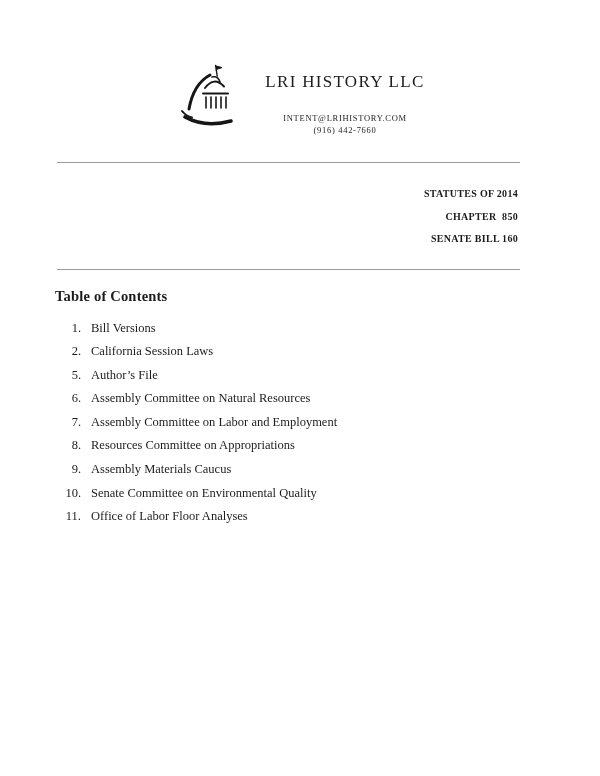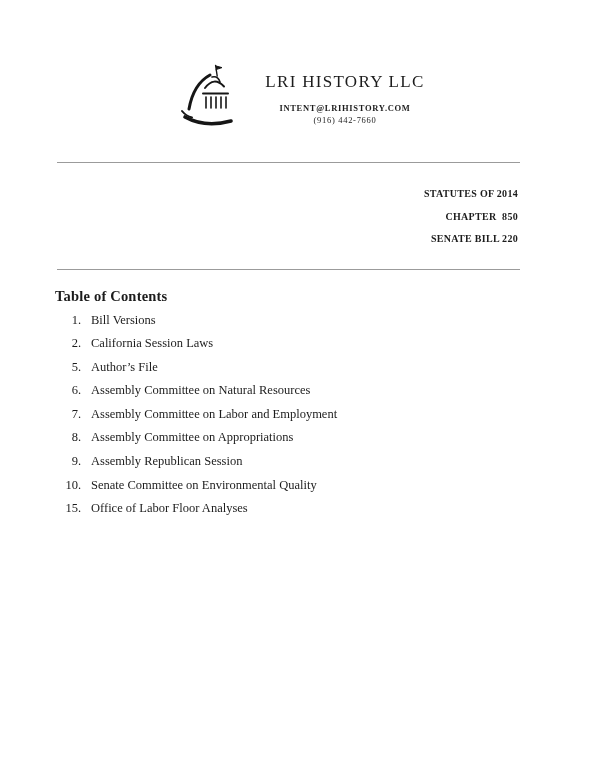--- a/index.html
+++ b/index.html
@@ -27,21 +27,21 @@
   .company {
     font-size:17px;
     letter-spacing:1.3px;
     font-weight:400;
   }
   .contact-line {
     font-size:8.5px;
     letter-spacing:0.7px;
     line-height:12px;
   }
-  .contact-line.first { margin-top:10px;font-weight:bold; }
+  .contact-line.first { margin-top:20px; }
   .divider {
     border:none;
     border-top:1px solid #9b9b9b;
     margin-left:57px;
     margin-right:80px;
   }
   .divider-top { margin-top:24px; }
   .ref-block {
     text-align:right;
     padding:20px 82px 0 0;
@@ -51,21 +51,21 @@
     font-size:10px;
     line-height:22.5px;
     letter-spacing:0.3px;
     white-space:pre;
   }
   .divider-mid { margin-top:18px; }
   .toc-title {
     font-weight:bold;
     font-size:14.5px;
     letter-spacing:0.2px;
-    margin:18px 0 4px 55px;
+    margin:18px 0 12px 55px;
   }
   .toc-list {
     list-style:none;
     margin:3px 0 0 55px;
   }
   .toc-item {
     font-size:12.5px;
     line-height:23.6px;
     white-space:nowrap;
   }
@@ -112,31 +112,31 @@
       <div class="contact-line first">INTENT@LRIHISTORY.COM</div>
       <div class="contact-line">(916) 442-7660</div>
     </div>
   </div>
 
   <hr class="divider divider-top">
 
   <div class="ref-block">
     <div class="ref-line">STATUTES OF 2014</div>
     <div class="ref-line">CHAPTER  850</div>
-    <div class="ref-line">SENATE BILL 220</div>
+    <div class="ref-line">SENATE BILL 160</div>
   </div>
 
   <hr class="divider divider-mid">
 
   <div class="toc-title">Table of Contents</div>
   <ol class="toc-list">
       <li class="toc-item"><span class="toc-num">1.</span><span>Bill Versions</span></li>
       <li class="toc-item"><span class="toc-num">2.</span><span>California Session Laws</span></li>
       <li class="toc-item"><span class="toc-num">5.</span><span>Author’s File</span></li>
       <li class="toc-item"><span class="toc-num">6.</span><span>Assembly Committee on Natural Resources</span></li>
       <li class="toc-item"><span class="toc-num">7.</span><span>Assembly Committee on Labor and Employment</span></li>
-      <li class="toc-item"><span class="toc-num">8.</span><span>Assembly Committee on Appropriations</span></li>
-      <li class="toc-item"><span class="toc-num">9.</span><span>Assembly Republican Session</span></li>
+      <li class="toc-item"><span class="toc-num">8.</span><span>Resources Committee on Appropriations</span></li>
+      <li class="toc-item"><span class="toc-num">9.</span><span>Assembly Materials Caucus</span></li>
       <li class="toc-item"><span class="toc-num">10.</span><span>Senate Committee on Environmental Quality</span></li>
-      <li class="toc-item"><span class="toc-num">15.</span><span>Office of Labor Floor Analyses</span></li>
+      <li class="toc-item"><span class="toc-num">11.</span><span>Office of Labor Floor Analyses</span></li>
     </ol>
 
 </div>
 
 </body></html>

